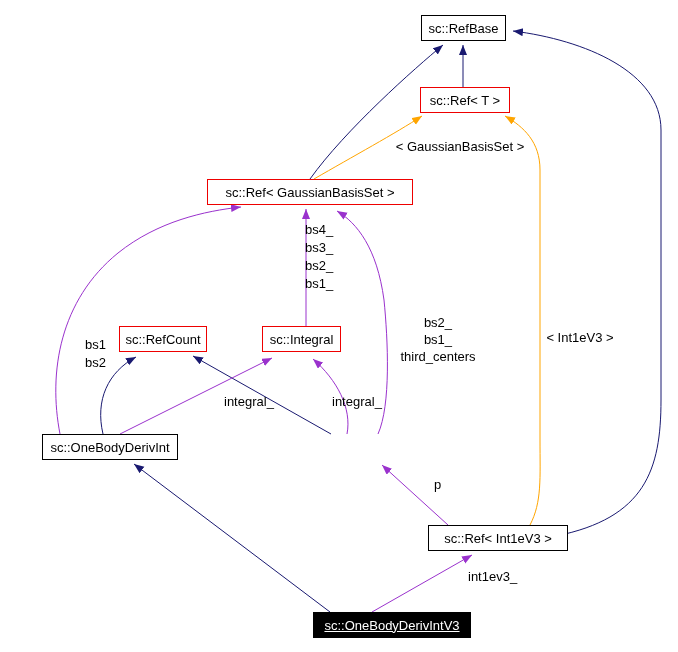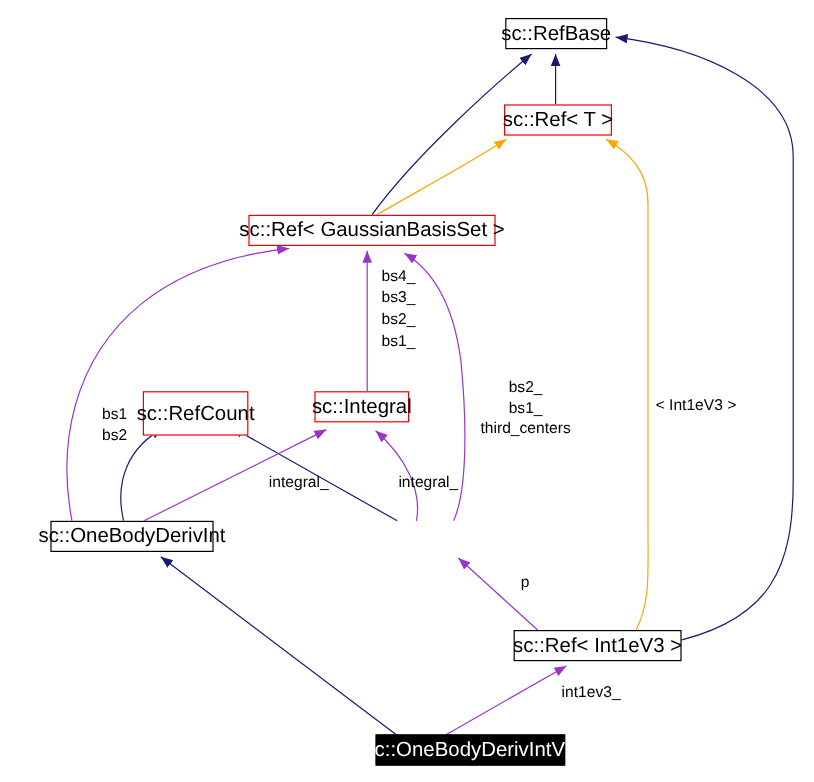--- a/index.html
+++ b/index.html
@@ -10,25 +10,25 @@
     font-family:"Liberation Sans", sans-serif;
     overflow:hidden;
   }
   #edges{position:absolute;left:0;top:0;width:678px;height:652px;}
   .node{
     position:absolute;
     box-sizing:border-box;
     background:#ffffff;
     border:1px solid #000000;
     display:flex;align-items:center;justify-content:center;
-    font-size:17px;color:#000000;
+    font-size:13px;color:#000000;
     white-space:nowrap;
   }
   .node.linked{border-color:#ee0000;}
-  .node.focus{background:#000000;color:#ffffff;border-color:#000000;}
+  .node.focus{background:#000000;color:#ffffff;border-color:#000000;text-decoration:underline;}
   .edge-label{
     position:absolute;
     font-size:13px;color:#000000;
     white-space:nowrap;
     line-height:18px;
   }
   .edge-label.center{text-align:center;}
   path.edge{fill:none;stroke-width:1;}
 </style>
 </head>
@@ -67,33 +67,34 @@
     <path class="edge" d="M314,179 C352,157 396,133 422,116" marker-end="url(#arr-tpl)" stroke="#ffa500"></path>
     <path class="edge" d="M530,525 C542,502 540,478 540,440 L540,170 C540,142 524,127 505,116" marker-end="url(#arr-tpl)" stroke="#ffa500"></path>
   </svg>
 
   <div class="node" style="left:421px;top:15px;width:85px;height:26px;">sc::RefBase</div>
 
   <div class="node linked" style="left:207px;top:179px;width:206px;height:26px;">sc::Ref&lt; GaussianBasisSet &gt;</div>
 
   <div class="node linked" style="left:420px;top:87px;width:90px;height:26px;">sc::Ref&lt; T &gt;</div>
 
-  <div class="node linked" style="left:119px;top:326px;width:88px;height:37px;">sc::RefCount</div>
+  <div class="node linked" style="left:119px;top:326px;width:88px;height:26px;">sc::RefCount</div>
 
   <div class="node" style="left:42px;top:434px;width:136px;height:26px;">sc::OneBodyDerivInt</div>
 
   <div class="node linked" style="left:262px;top:326px;width:79px;height:26px;">sc::Integral</div>
 
 
   <div class="node" style="left:428px;top:525px;width:140px;height:26px;">sc::Ref&lt; Int1eV3 &gt;</div>
 
   <div class="node focus" style="left:313px;top:612px;width:158px;height:26px;">sc::OneBodyDerivIntV3</div>
 
+  <div class="edge-label center" style="left:393px;top:138px;width:134px;">&lt; GaussianBasisSet &gt;</div>
 
-  <div class="edge-label" style="left:318px;top:221px;">
+  <div class="edge-label" style="left:305px;top:221px;">
     <span style="display:block">bs4_</span>
     <span style="display:block">bs3_</span>
     <span style="display:block">bs2_</span>
     <span style="display:block">bs1_</span>
   </div>
 
   <div class="edge-label" style="left:85px;top:336px;">
     <span style="display:block">bs1</span>
     <span style="display:block">bs2</span>
   </div>

